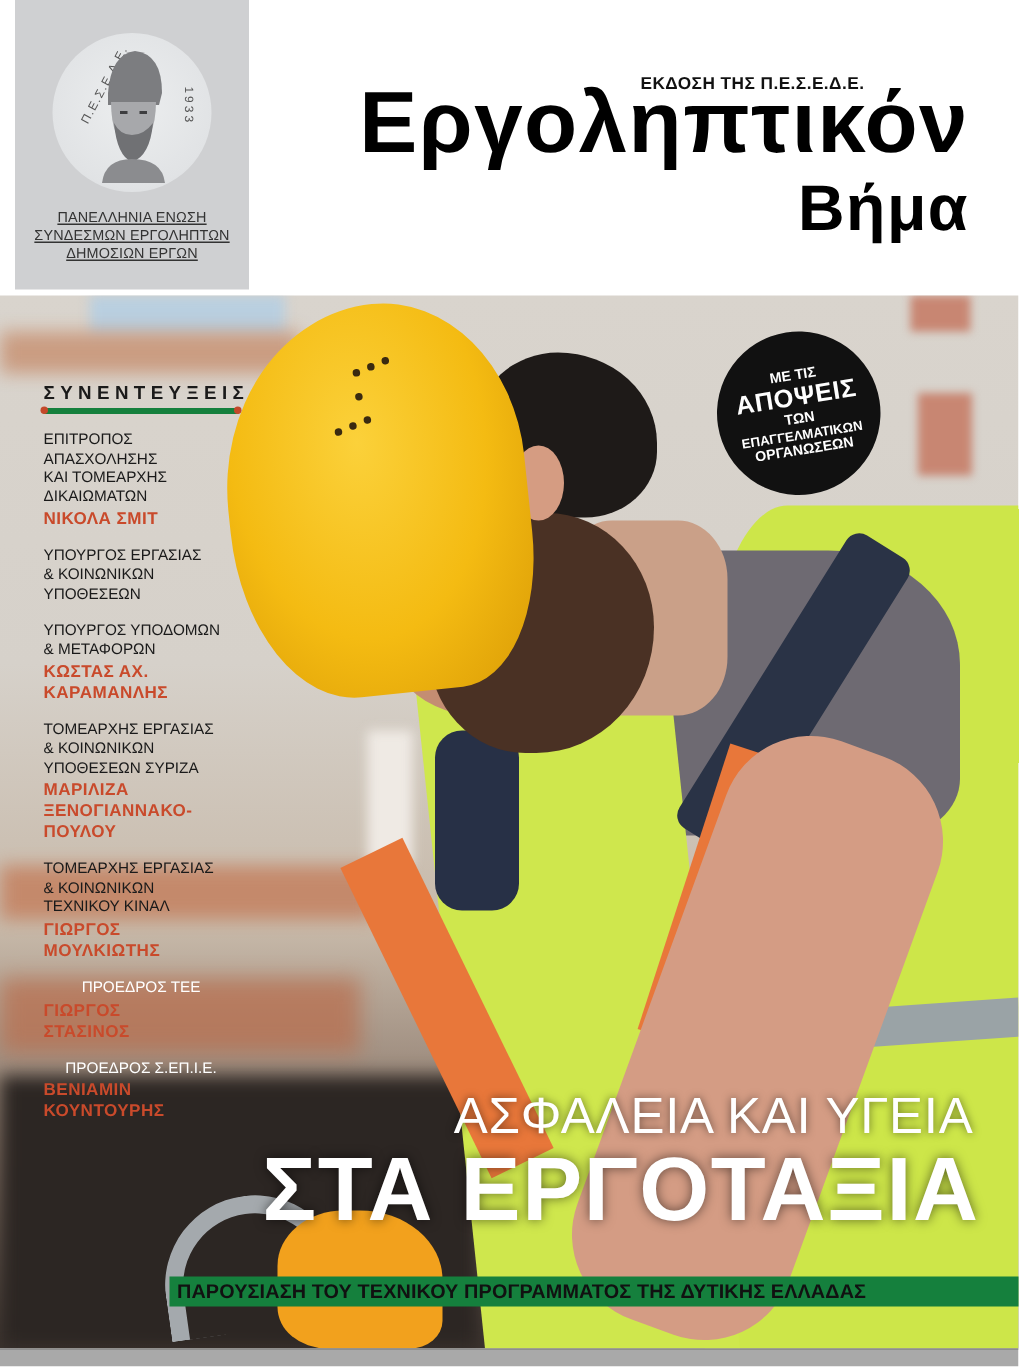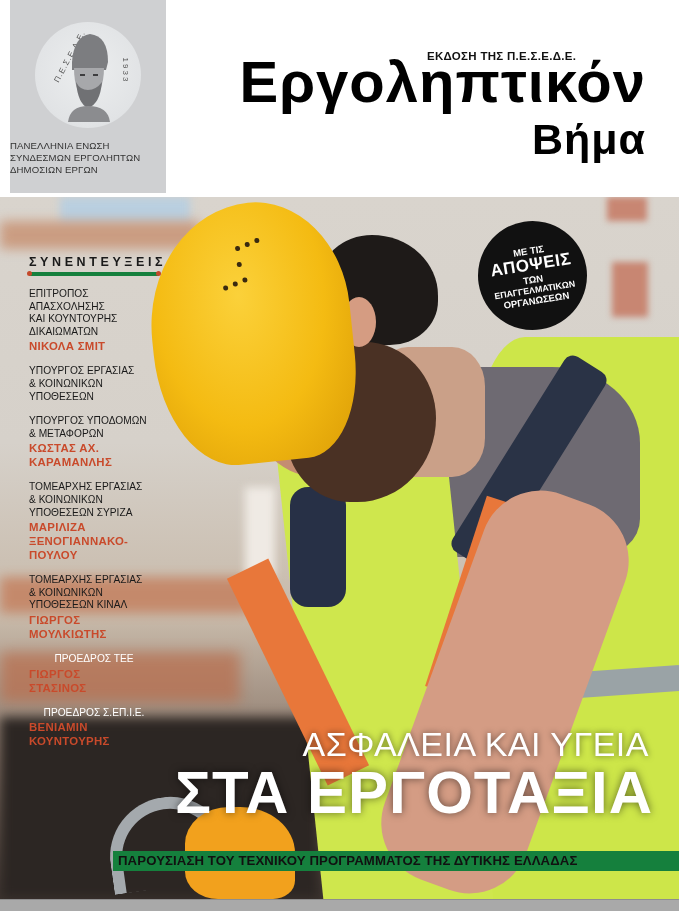--- a/index.html
+++ b/index.html
@@ -7,22 +7,22 @@
   body { position:relative; font-family:"Liberation Sans", sans-serif; }
 
   
   .header { position:absolute; left:0; top:0; width:679px; height:197px; background:#ffffff; }
   .logo-box { position:absolute; left:10px; top:0; width:156px; height:193px; background:#cfd0d2; }
   .medal { position:absolute; left:25px; top:22px; width:106px; height:106px; border-radius:50%;
            background:radial-gradient(circle at 50% 45%, #eceeef 0%, #e1e3e5 70%, #d6d8da 100%); }
   .medal-text-left { position:absolute; left:6px; top:30px; font-size:8px; color:#555; transform:rotate(-62deg); letter-spacing:1px; }
   .medal-text-right { position:absolute; right:2px; top:44px; font-size:8px; color:#555; transform:rotate(90deg); letter-spacing:2px; }
   .bust { position:absolute; left:50%; top:10px; width:52px; height:90px; transform:translateX(-50%); }
-  .logo-caption { position:absolute; left:0; top:140px; width:156px; 
-                  font-size:9.6px; line-height:12px; color:#333; letter-spacing:0.1px; }
+  .logo-caption { position:absolute; left:0; top:140px; width:156px; text-align:center;
+                  font-size:9.6px; line-height:12px; color:#333; letter-spacing:0.1px;text-decoration:underline; }
 
   .masthead-kicker { position:absolute; left:427px; top:50px; font-size:11.5px; color:#111; letter-spacing:0.3px; font-weight:bold; }
   .masthead-line1 { position:absolute; right:33px; top:53px; font-size:58px; line-height:58px; font-weight:bold; color:#000; letter-spacing:1px; }
   .masthead-line2 { position:absolute; right:33px; top:110px; font-size:43px; line-height:58px; font-weight:bold; color:#000; letter-spacing:1px; }
 
   
   .photo { position:absolute; left:0; top:197px; width:679px; height:702px; overflow:hidden;
            background:linear-gradient(180deg, #d9d4cd 0%, #d6d1ca 35%, #c7b9a9 60%, #8a776a 80%, #3e3530 100%); }
   .bg-window { position:absolute; left:60px; top:0; width:130px; height:26px; background:#b9cfe0; filter:blur(4px); }
   .bg-brick1 { position:absolute; left:0; top:24px; width:200px; height:28px; background:#c78f6f; filter:blur(6px); opacity:.8; }
@@ -151,21 +151,21 @@
   <div class="glove"></div>
 </div>
 
 <div class="interviews">
   <div class="interviews-title">ΣΥΝΕΝΤΕΥΞΕΙΣ</div>
 
   <div class="entry">
     <div class="role">
       <div>ΕΠΙΤΡΟΠΟΣ</div>
       <div>ΑΠΑΣΧΟΛΗΣΗΣ</div>
-      <div>ΚΑΙ ΚΟΥΝΤΟΥΡΗΣ</div>
+      <div>ΚΑΙ ΤΟΜΕΑΡΧΗΣ</div>
       <div>ΔΙΚΑΙΩΜΑΤΩΝ</div>
     </div>
     <div class="name">
       <div>ΝΙΚΟΛΑ ΣΜΙΤ</div>
     </div>
   </div>
 
   <div class="entry">
     <div class="role">
       <div>ΥΠΟΥΡΓΟΣ ΕΡΓΑΣΙΑΣ</div>
@@ -195,21 +195,21 @@
       <div>ΜΑΡΙΛΙΖΑ</div>
       <div>ΞΕΝΟΓΙΑΝΝΑΚΟ-</div>
       <div>ΠΟΥΛΟΥ</div>
     </div>
   </div>
 
   <div class="entry">
     <div class="role">
       <div>ΤΟΜΕΑΡΧΗΣ ΕΡΓΑΣΙΑΣ</div>
       <div>&amp; ΚΟΙΝΩΝΙΚΩΝ</div>
-      <div>ΥΠΟΘΕΣΕΩΝ ΚΙΝΑΛ</div>
+      <div>ΤΕΧΝΙΚΟΥ ΚΙΝΑΛ</div>
     </div>
     <div class="name">
       <div>ΓΙΩΡΓΟΣ</div>
       <div>ΜΟΥΛΚΙΩΤΗΣ</div>
     </div>
   </div>
 
   <div class="entry">
     <div class="role light">
       <div>ΠΡΟΕΔΡΟΣ ΤΕΕ</div>

